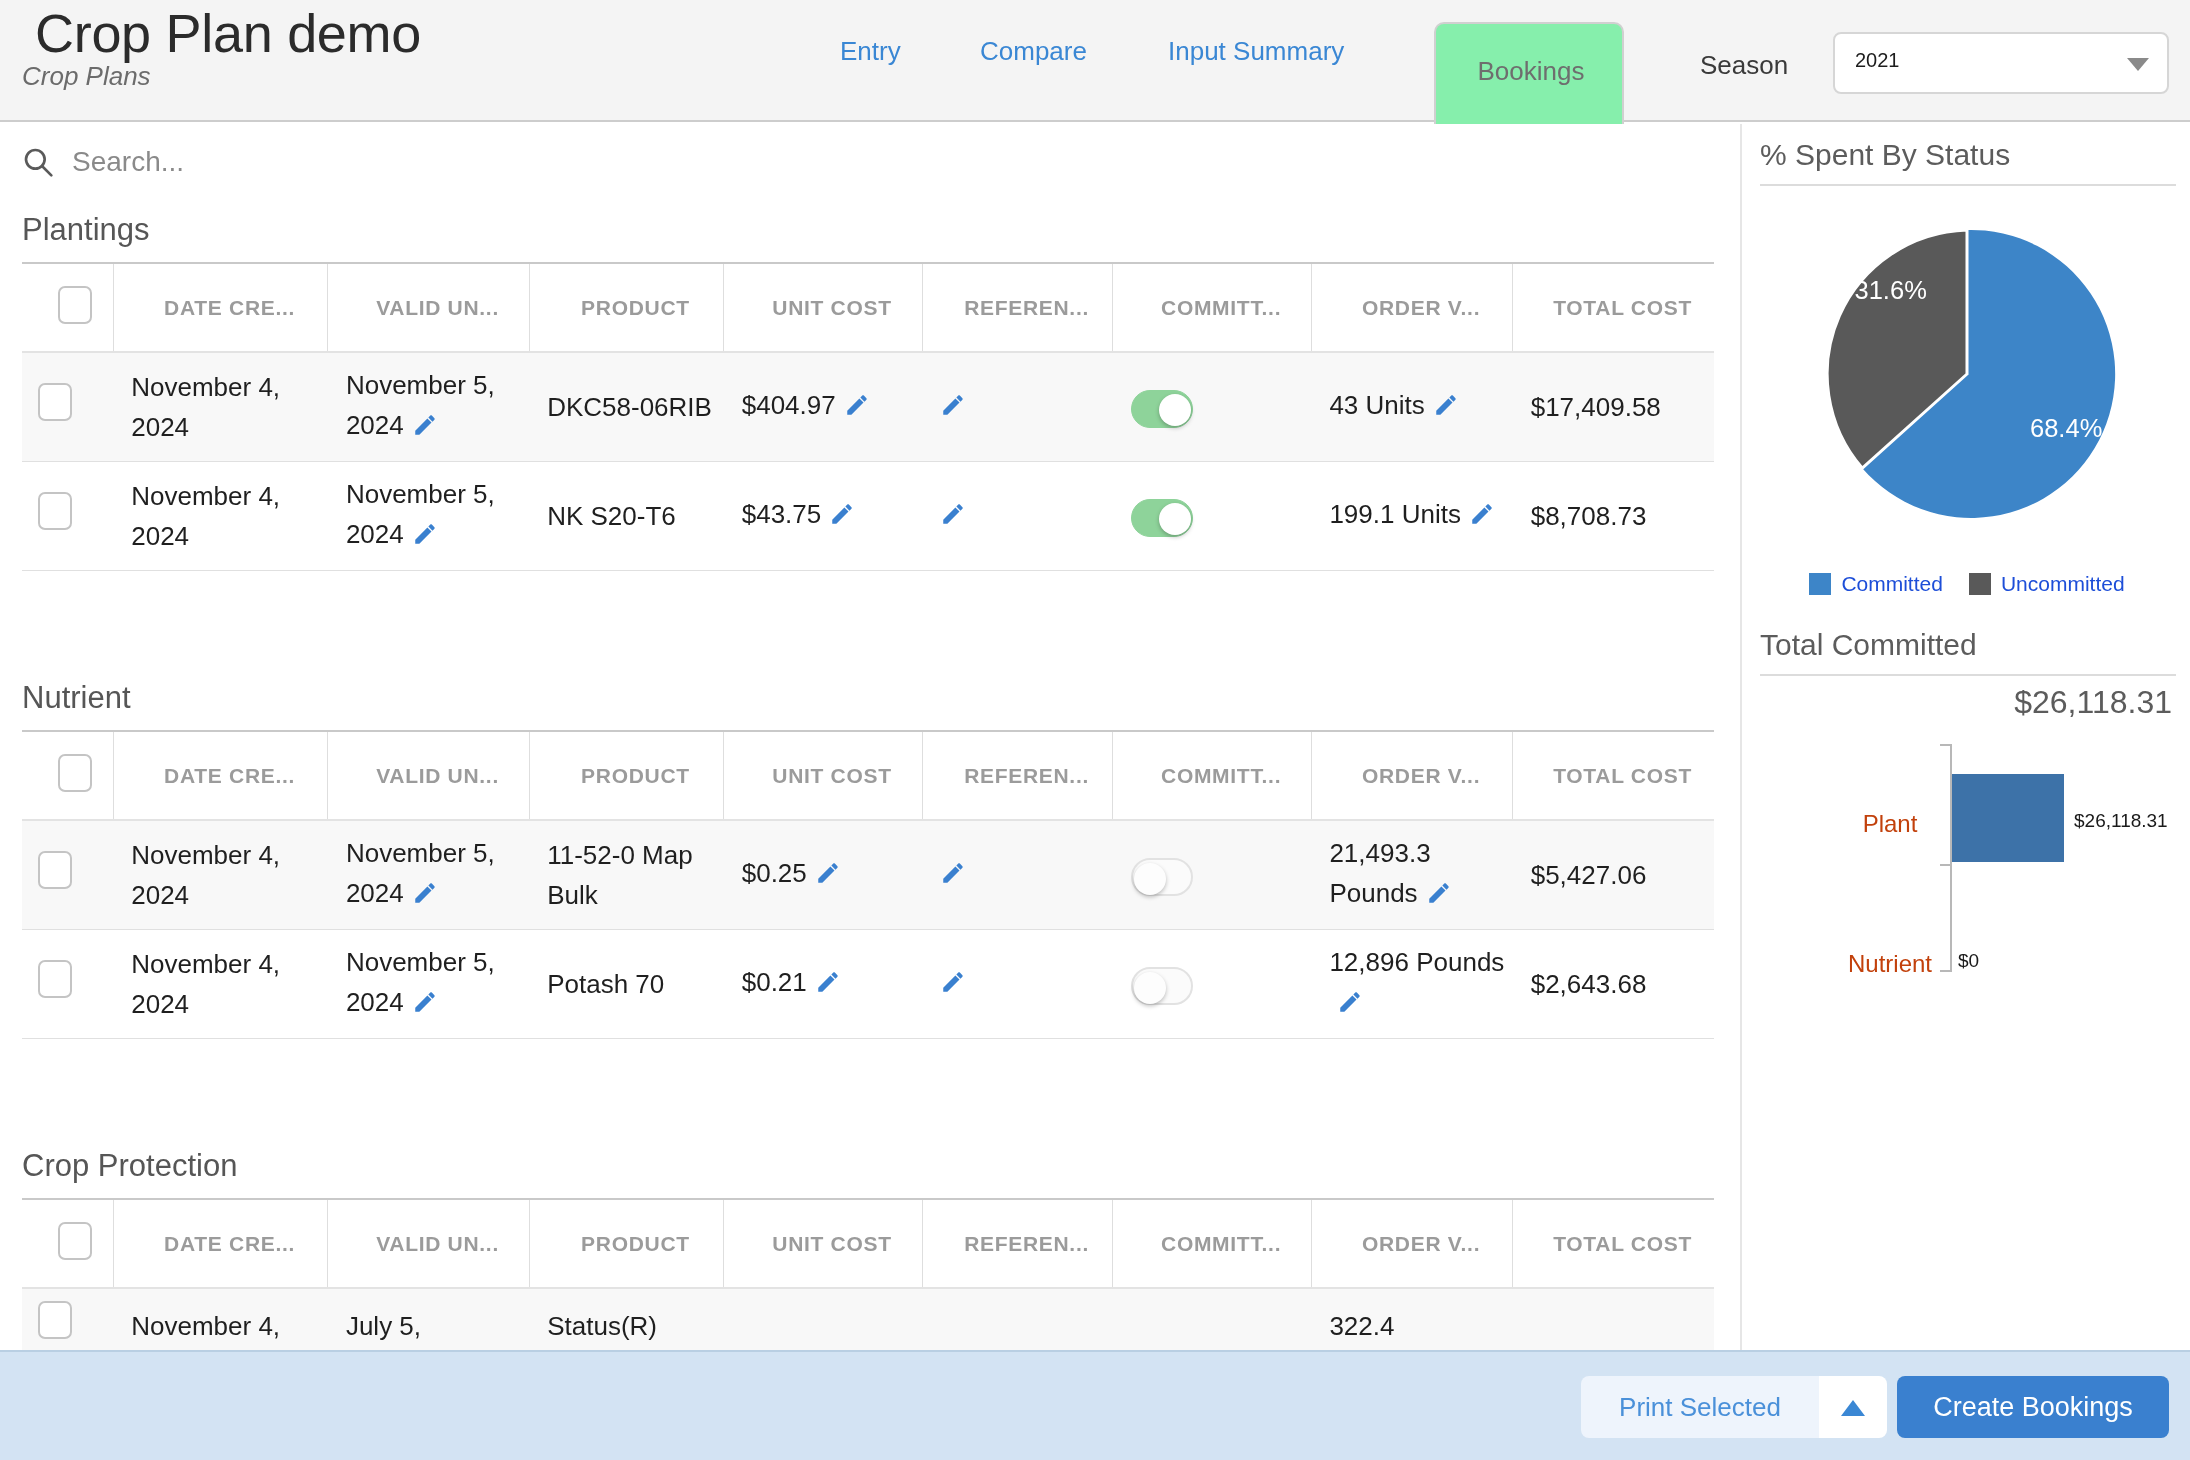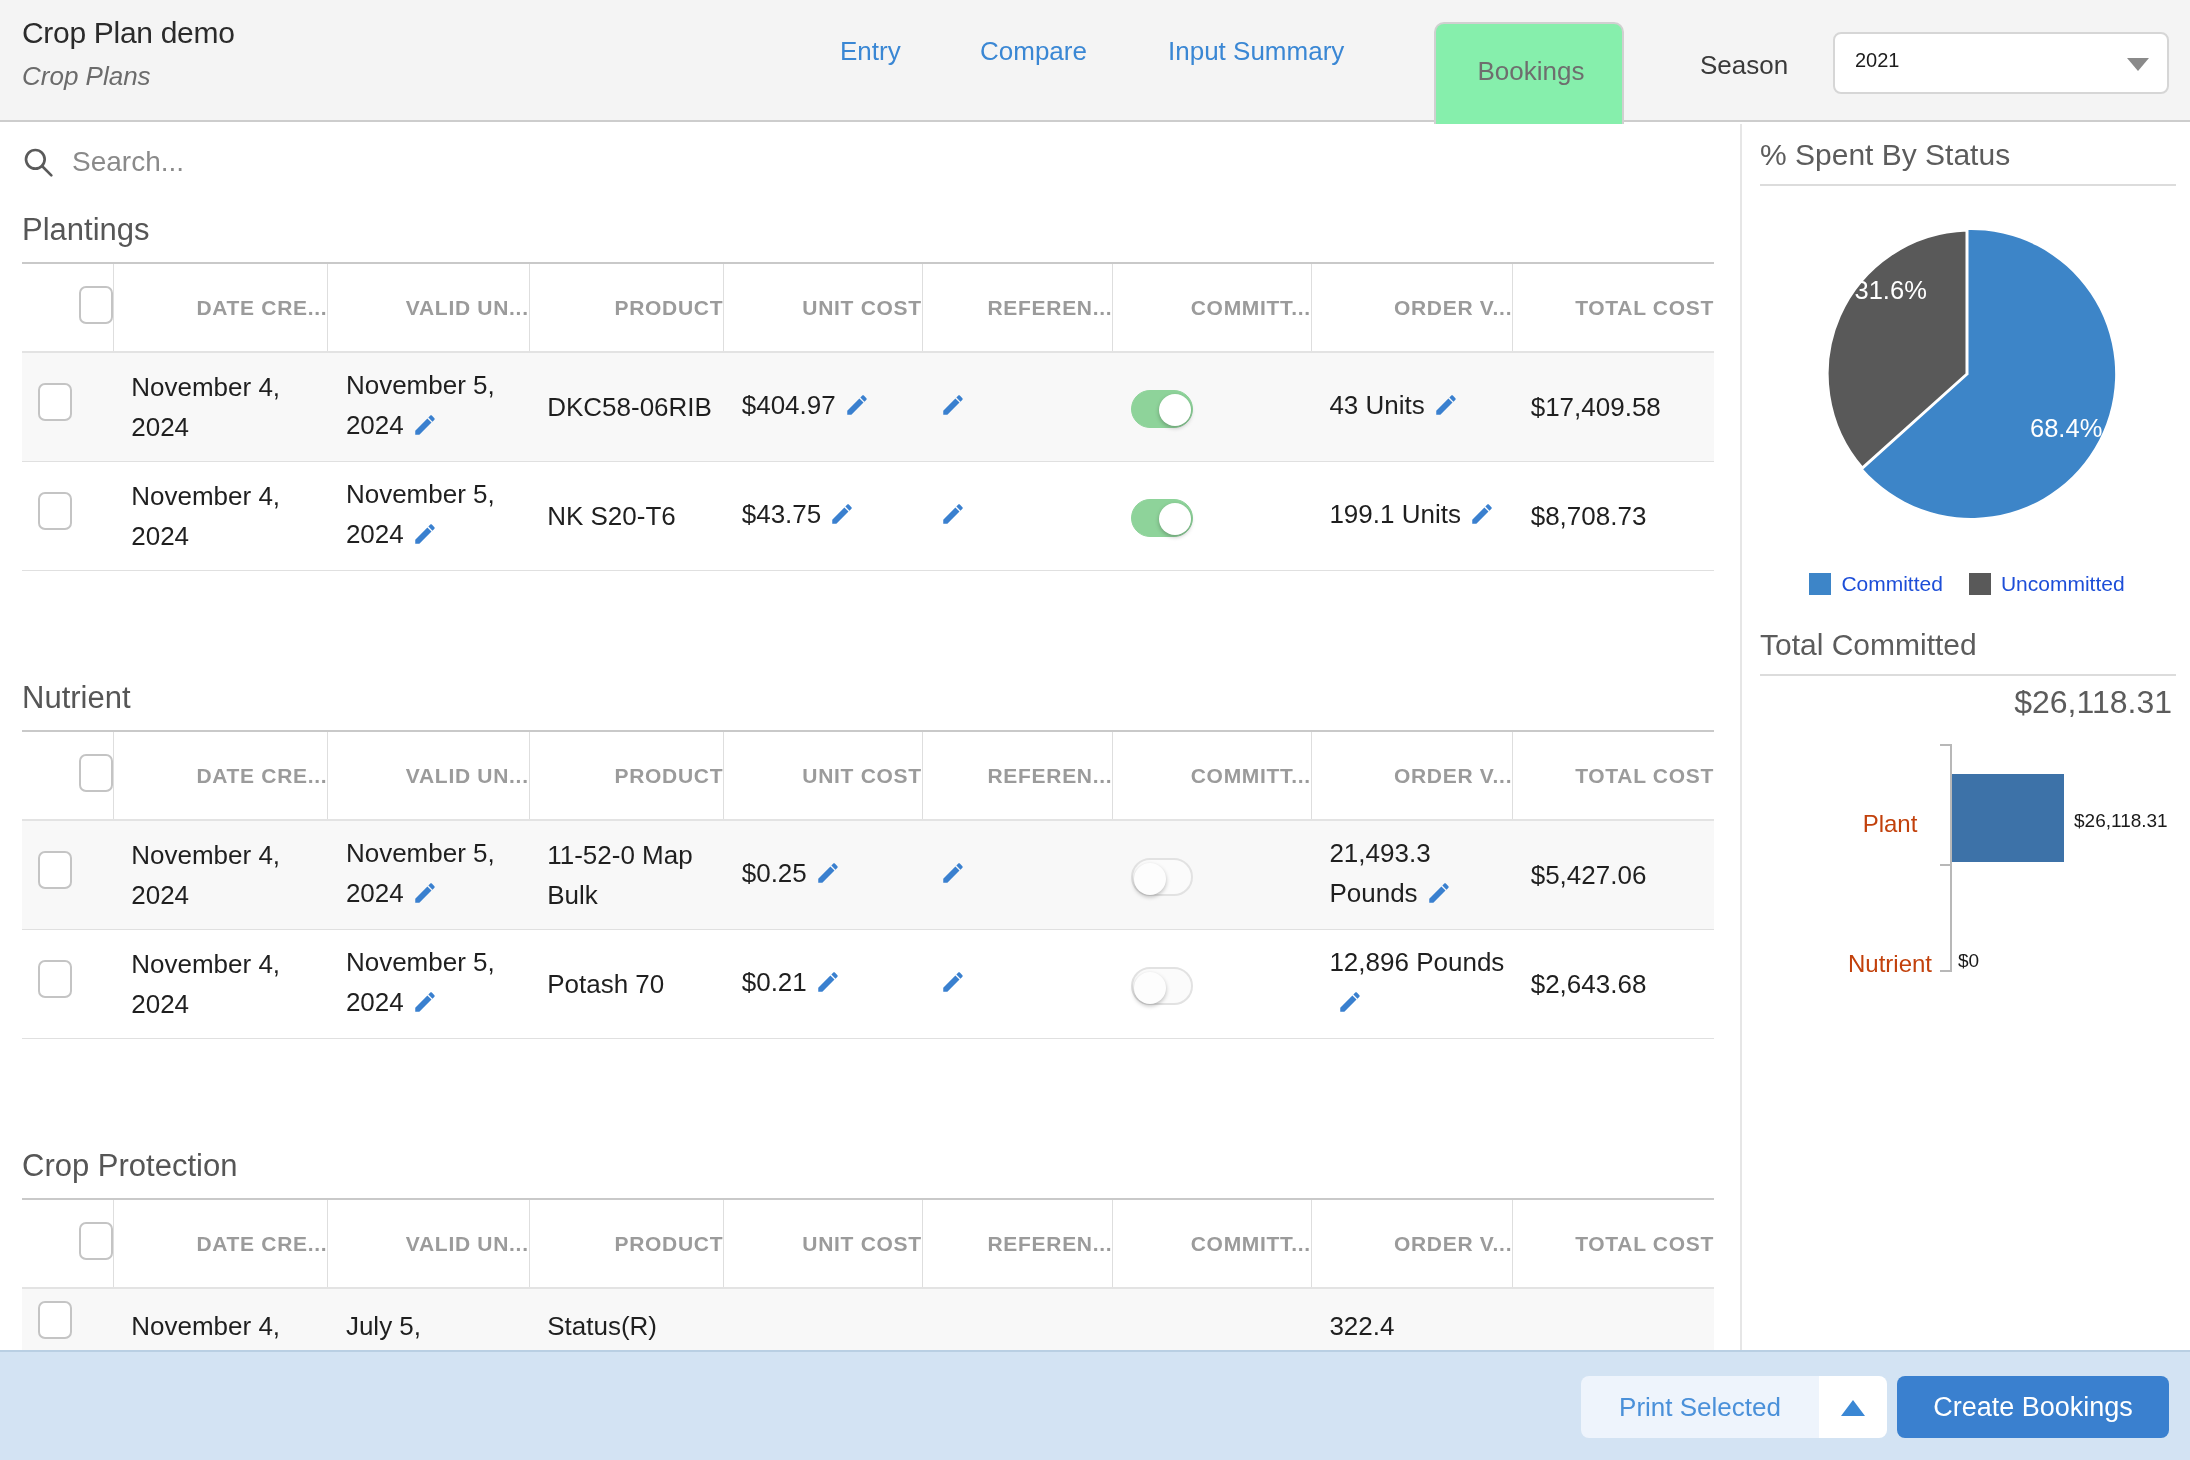--- a/index.html
+++ b/index.html
@@ -14,22 +14,22 @@
 
   
   .header {
     position: absolute; left: 0; top: 0;
     width: 2190px; height: 122px;
     background: #f4f4f4;
     border-bottom: 2px solid #cdcdcd;
   }
   .title-block { position: absolute; left: 22px; top: 8px; }
   .app-title {
-    font-size: 30px; color: #2b2b2b; font-weight: 400;
-    line-height: 50px; letter-spacing: -0.3px;
+    font-size: 54px; color: #2b2b2b; font-weight: 400;
+    line-height: 50px; letter-spacing: -0.3px; margin-left: 13px;
   }
   .app-subtitle {
     font-size: 26px; color: #6b6b6b; font-style: italic;
     line-height: 32px; margin-top: 2px;
   }
 
   .tabs { position: absolute; left: 840px; top: 0; height: 122px; }
   .tab {
     position: absolute; top: 36px;
     font-size: 26px; color: #3a87d4; cursor: pointer;
@@ -87,21 +87,21 @@
 
   .section { position: absolute; left: 22px; width: 1692px; }
   .section-title {
     font-size: 31px; color: #565656; font-weight: 400;
     line-height: 40px; margin-bottom: 12px;
   }
   .tbl { width: 1692px; border-collapse: collapse; table-layout: fixed; }
   .tbl thead tr { border-top: 2px solid #c9c9c9; border-bottom: 2px solid #e3e3e3; }
   .tbl th {
     font-size: 21px; color: #9b9b9b; font-weight: bold;
-    letter-spacing: 0.7px; text-align: right;
+    letter-spacing: 0.7px; text-align: center;
     padding: 22px 0 22px 18px; height: 72px;
     border-left: 1px solid #dedede;
     white-space: nowrap; overflow: hidden;
   }
   .tbl th.c-check { border-left: none; padding-left: 16px; }
   .tbl td {
     font-size: 26px; color: #1f1f1f;
     padding: 12px 0 12px 18px;
     vertical-align: middle; line-height: 40px;
     border-bottom: 1px solid #e0e0e0;

